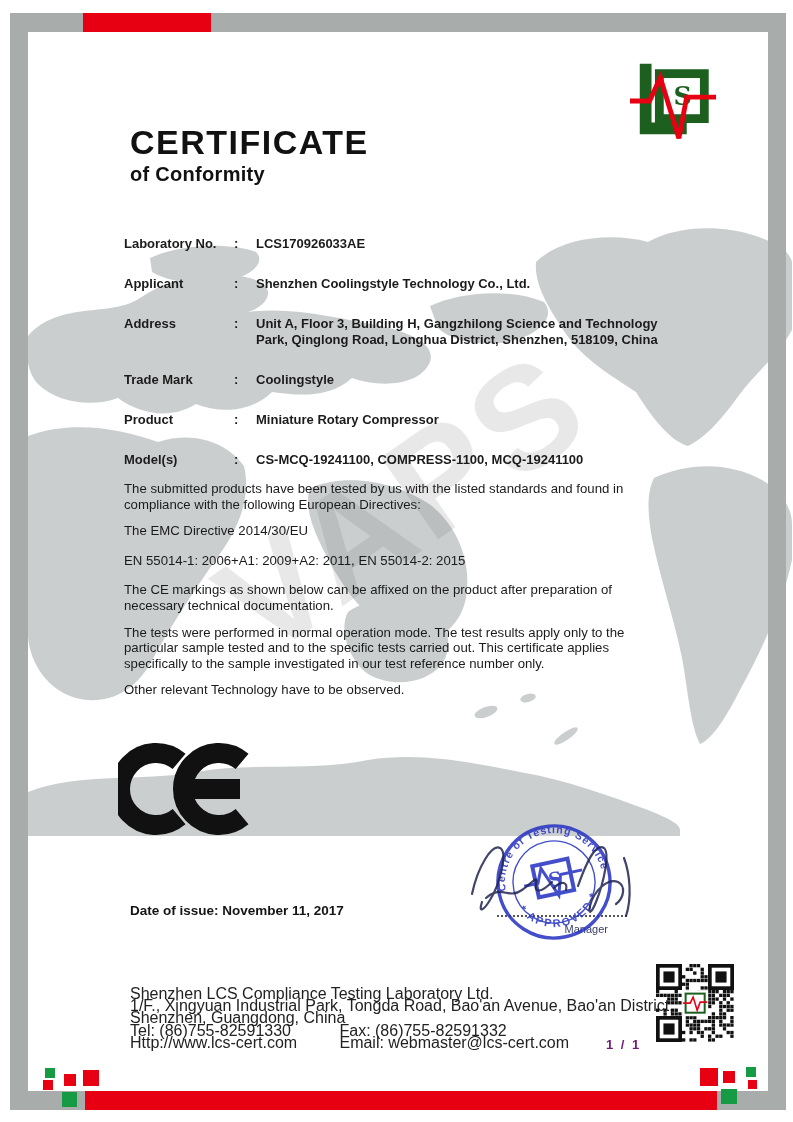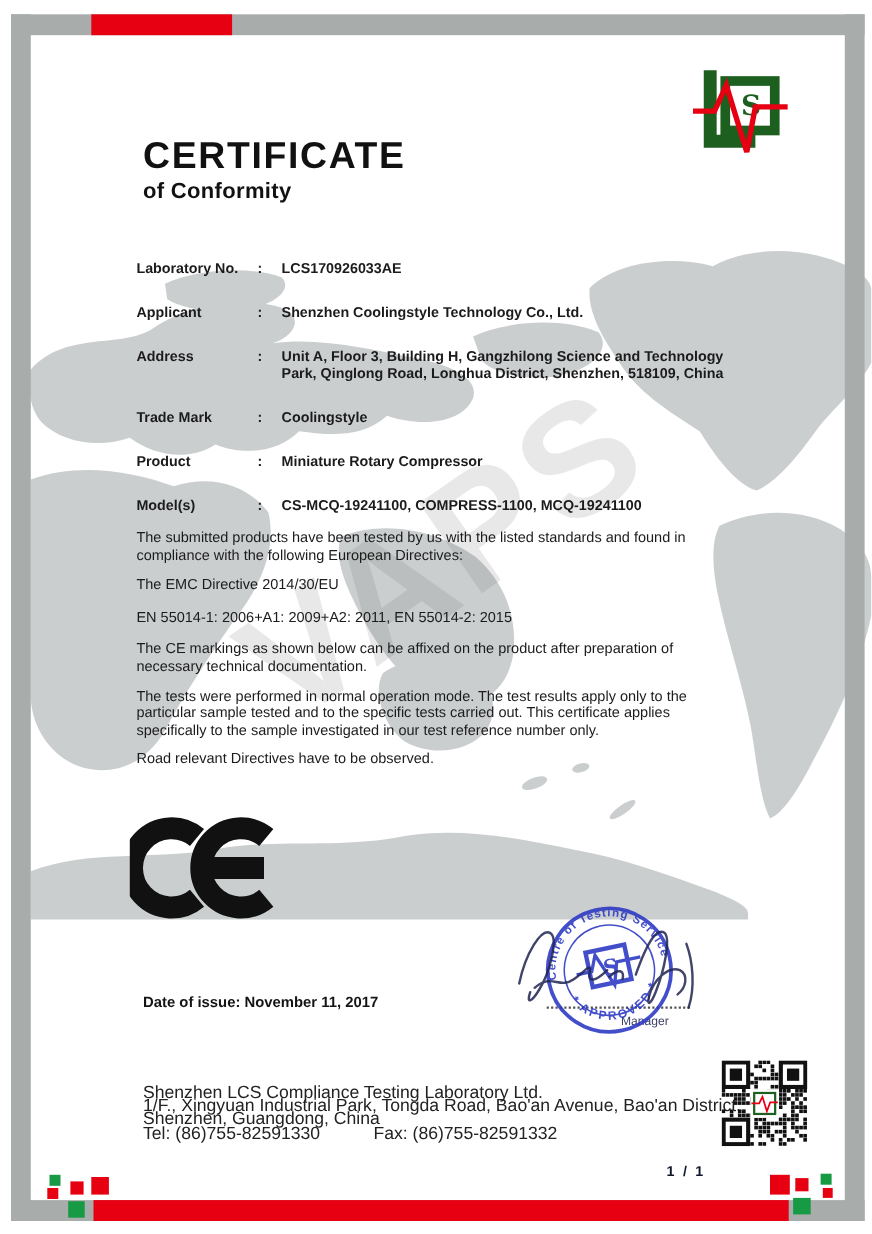--- a/index.html
+++ b/index.html
@@ -42,21 +42,21 @@
   
   .stamp-svg{position:absolute;left:472px;top:820px;width:164px;height:124px;z-index:4;}
   .sig-svg{position:absolute;left:458px;top:822px;width:190px;height:105px;z-index:5;}
   .dotted-line{position:absolute;left:497px;top:915px;width:130px;border-top:2px dotted #555;z-index:3;}
   .manager{position:absolute;left:516px;top:923px;width:92px;text-align:right;font-size:11px;color:#3b3f66;z-index:3;}
   
   .footer{position:absolute;left:130px;top:988px;z-index:3;font-size:16px;line-height:12.2px;color:#222;}
   .footer .b{font-weight:normal;}
   .footer .col{display:inline-block;width:205px;}
   .qr-svg{position:absolute;left:656px;top:964px;width:78px;height:78px;z-index:3;}
-  .pagenum{position:absolute;left:606px;top:1037px;font-size:13px;font-weight:bold;letter-spacing:2px;z-index:3;color:#0f172a;margin-top:20px;}
+  .pagenum{position:absolute;left:606px;top:1037px;font-size:13px;font-weight:bold;letter-spacing:2px;z-index:3;color:#701a75;}
 </style>
 </head>
 <body>
 
 <div class="page">
 
   <svg class="map-svg" viewBox="0 0 793 1122">
     <g fill="#c2c6c7" opacity="0.85">
       <path d="M 28 336 C 60 300 110 318 140 298 C 170 278 210 268 250 278 C 280 286 268 306 248 312 C 290 306 340 318 380 326 C 410 332 436 344 430 362 C 420 386 380 388 352 378 C 330 398 300 396 272 392 C 252 412 220 414 196 404 C 170 420 140 414 118 398 C 90 408 56 402 38 384 C 28 374 24 352 28 336 Z"></path>
       <path d="M 150 258 C 180 244 230 242 256 252 C 266 262 252 276 228 280 C 200 286 168 282 152 272 Z"></path>
@@ -138,21 +138,21 @@
       <span class="fvalue">CS-MCQ-19241100, COMPRESS-1100, MCQ-19241100</span>
     </div>
   </div>
 
   <div class="bodytext">
     <p>The submitted products have been tested by us with the listed standards and found in compliance with the following European Directives:</p>
     <p class="bold-line">The EMC Directive 2014/30/EU</p>
     <p class="bold-line">EN 55014-1: 2006+A1: 2009+A2: 2011, EN 55014-2: 2015</p>
     <p>The CE markings as shown below can be affixed on the product after preparation of necessary technical documentation.</p>
     <p>The tests were performed in normal operation mode. The test results apply only to the particular sample tested and to the specific tests carried out. This certificate applies specifically to the sample investigated in our test reference number only.</p>
-    <p>Road relevant Directives have to be observed.</p>
+    <p>Other relevant Technology have to be observed.</p>
   </div>
 
   <svg class="ce-svg" viewBox="0 0 137 98" aria-label="CE">
     <g stroke="#111" stroke-width="20" fill="none">
       <path d="M 61.1 76.6 A 36 36 0 1 1 61.1 21.4"></path>
       <path d="M 124.1 76.6 A 36 36 0 1 1 124.1 21.4"></path>
       <path d="M 66 49 L 122 49"></path>
     </g>
   </svg>
 
@@ -191,20 +191,24 @@
     </g>
   </svg>
 
   <div class="footer">
     <div>Shenzhen LCS Compliance Testing Laboratory Ltd.</div>
     <div class="b">1/F., Xingyuan Industrial Park, Tongda Road, Bao'an Avenue, Bao'an District,</div>
     <div>Shenzhen, Guangdong, China</div>
     <div>
       <span class="col">Tel: (86)755-82591330</span>
       <span>Fax: (86)755-82591332</span>
+    </div>
+    <div>
+      <span class="col">Http://www.lcs-cert.com</span>
+      <span>Email: webmaster@lcs-cert.com</span>
     </div>
   </div>
 
   <svg id="qr-svg" class="qr-svg" viewBox="0 0 77.7 77.7">
       <rect x="33.300000000000004" y="0" width="3.3000000000000003" height="3.3000000000000003" fill="#111"></rect>
       <rect x="37" y="0" width="3.3000000000000003" height="3.3000000000000003" fill="#111"></rect>
       <rect x="40.7" y="0" width="3.3000000000000003" height="3.3000000000000003" fill="#111"></rect>
       <rect x="29.6" y="3.7" width="3.3000000000000003" height="3.3000000000000003" fill="#111"></rect>
       <rect x="33.300000000000004" y="3.7" width="3.3000000000000003" height="3.3000000000000003" fill="#111"></rect>
       <rect x="44.400000000000006" y="3.7" width="3.3000000000000003" height="3.3000000000000003" fill="#111"></rect>

